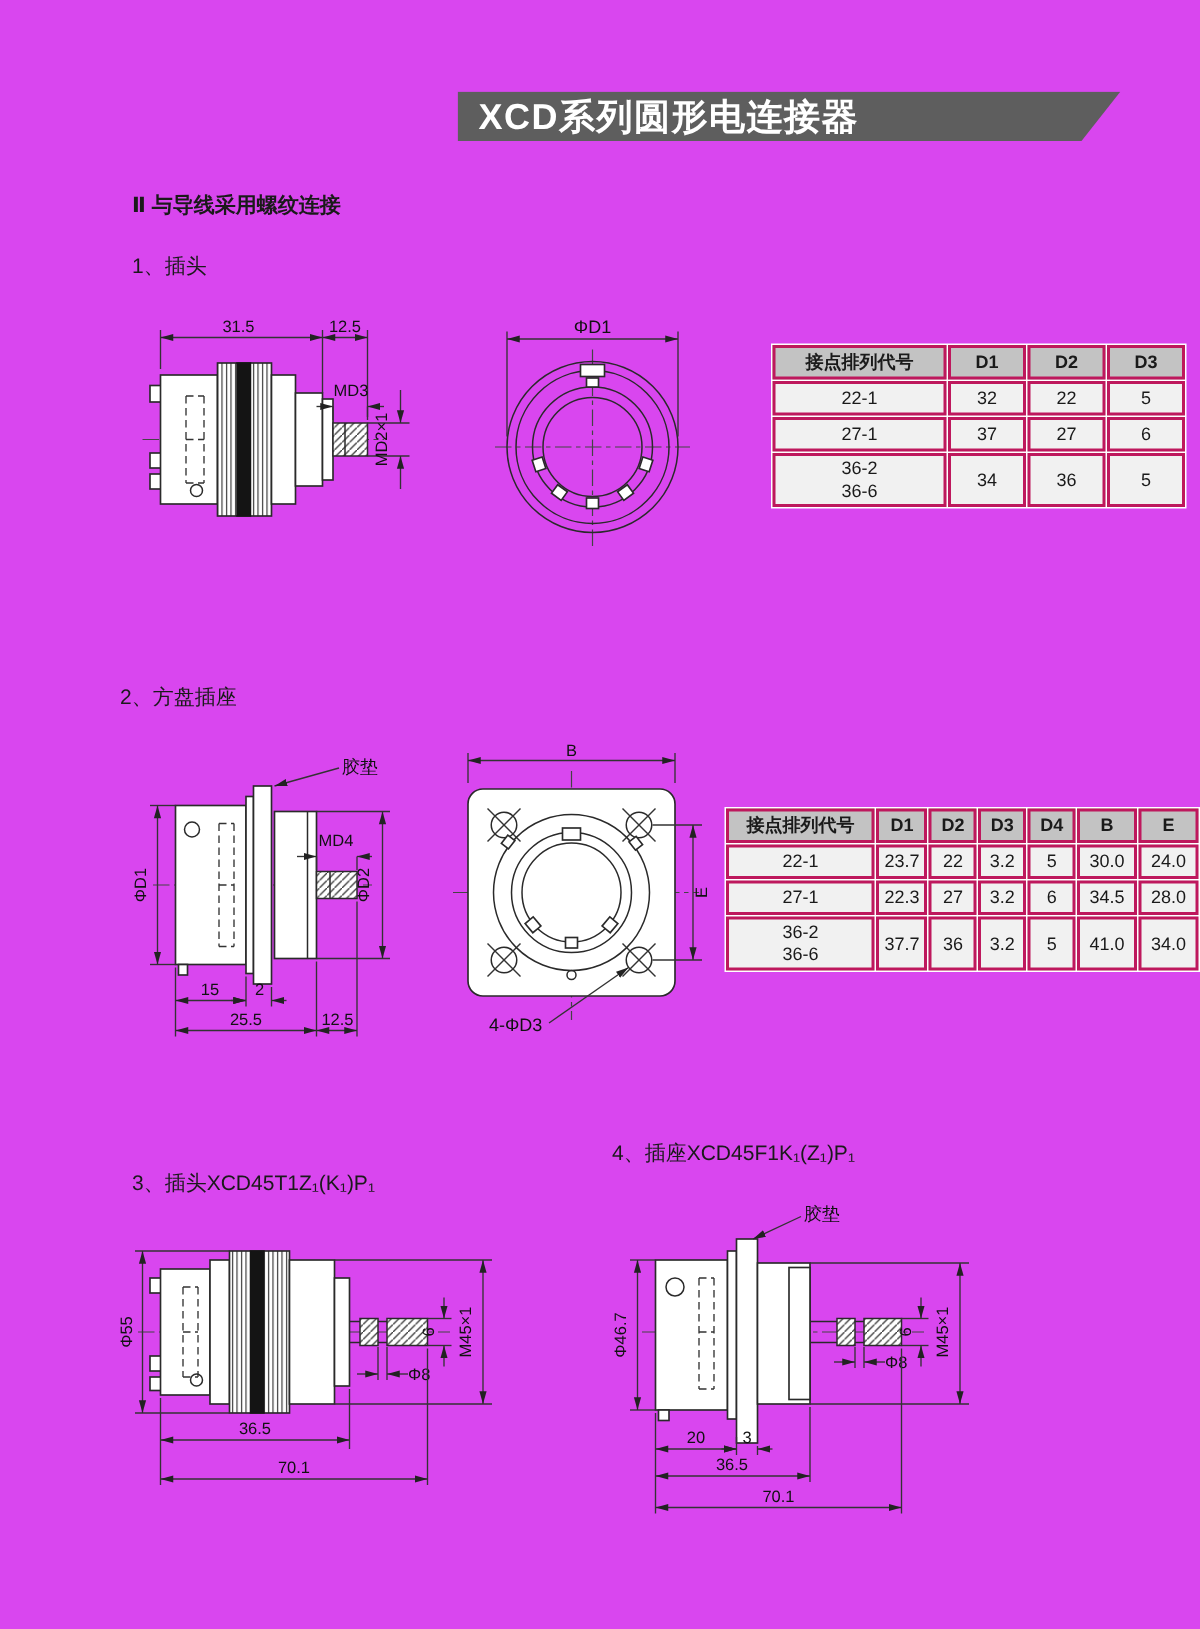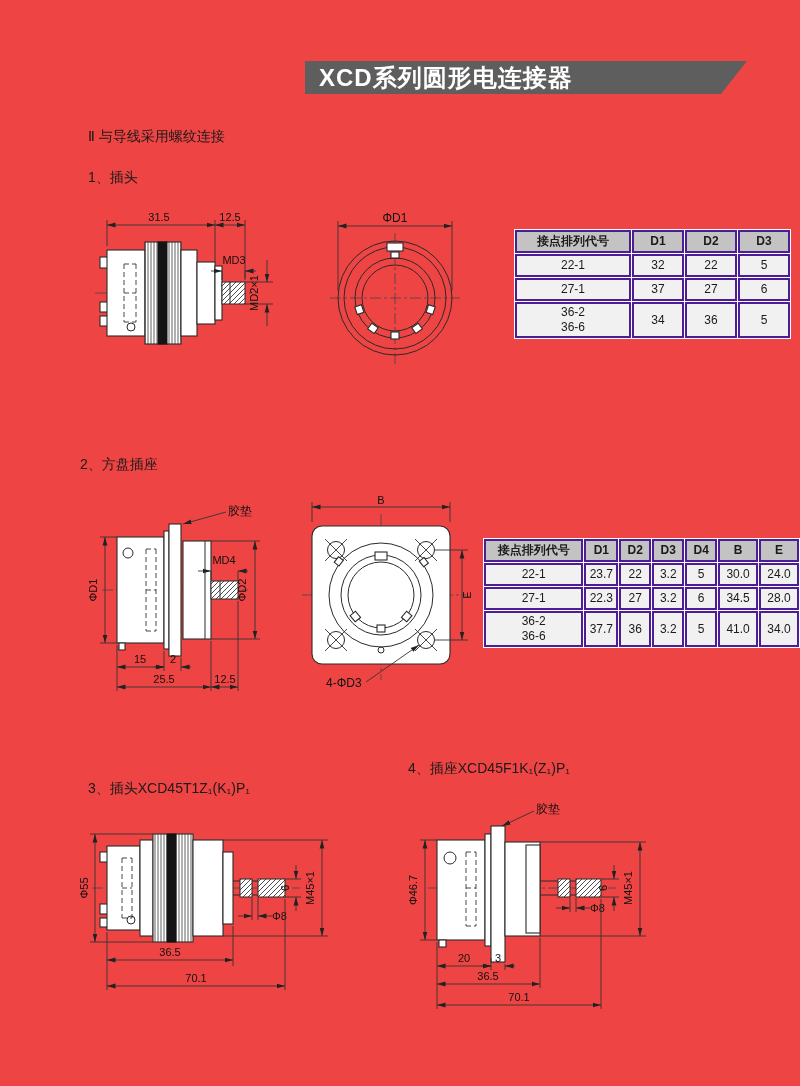--- a/index.html
+++ b/index.html
@@ -1,30 +1,30 @@
 <!DOCTYPE html>
 <html><head>
 <meta charset="utf-8">
 <style>
   html,body { margin:0; padding:0; background:#ffffff; }
   .page {
-    position:relative; width:800px; height:1086px; background:#ef4444;
+    position:relative; width:800px; height:1086px; background:#d946ef;
     font-family:"Liberation Sans","DejaVu Sans",sans-serif; color:#1a1a1a; overflow:hidden;
   }
   .banner {
     position:absolute; left:305px; top:61px; width:442px; height:33px;
     background:#5e5e5e; display:flex; align-items:center;
     clip-path:polygon(0 0, 100% 0, calc(100% - 26px) 100%, 0 100%);
   }
   .banner span { color:#ffffff; font-weight:bold; font-size:24px; padding-left:14px; letter-spacing:1px; white-space:nowrap; }
   .hd { position:absolute; font-size:14px; white-space:nowrap; }
-  .bold { font-weight:normal; }
+  .bold { font-weight:bold; }
   table.spec { position:absolute; border-collapse:separate; border-spacing:1px; background:#ffffff; }
   table.spec th, table.spec td {
-    border:2px solid #4c1d95; font-size:12px; text-align:center; padding:1px 2px; line-height:1.25;
+    border:2px solid #be185d; font-size:12px; text-align:center; padding:1px 2px; line-height:1.25;
   }
   table.spec th { background:#c3c3c3; font-weight:bold; height:17px; }
   table.spec td { background:#f1f1f1; height:17px; }
   table.spec td.pre { white-space:pre-line; }
   svg.draw { position:absolute; overflow:visible; }
   svg.draw text { font-size:11px; fill:#111111; font-family:"Liberation Sans","DejaVu Sans",sans-serif; }
   .ol  { fill:#ffffff; stroke:#2a2a2a; stroke-width:1.1; }
   .thin{ fill:none; stroke:#2a2a2a; stroke-width:1; }
   .kn  { fill:url(#knurl); stroke:#2a2a2a; stroke-width:1.1; }
   .ht  { fill:url(#hatch); stroke:#2a2a2a; stroke-width:1; }

